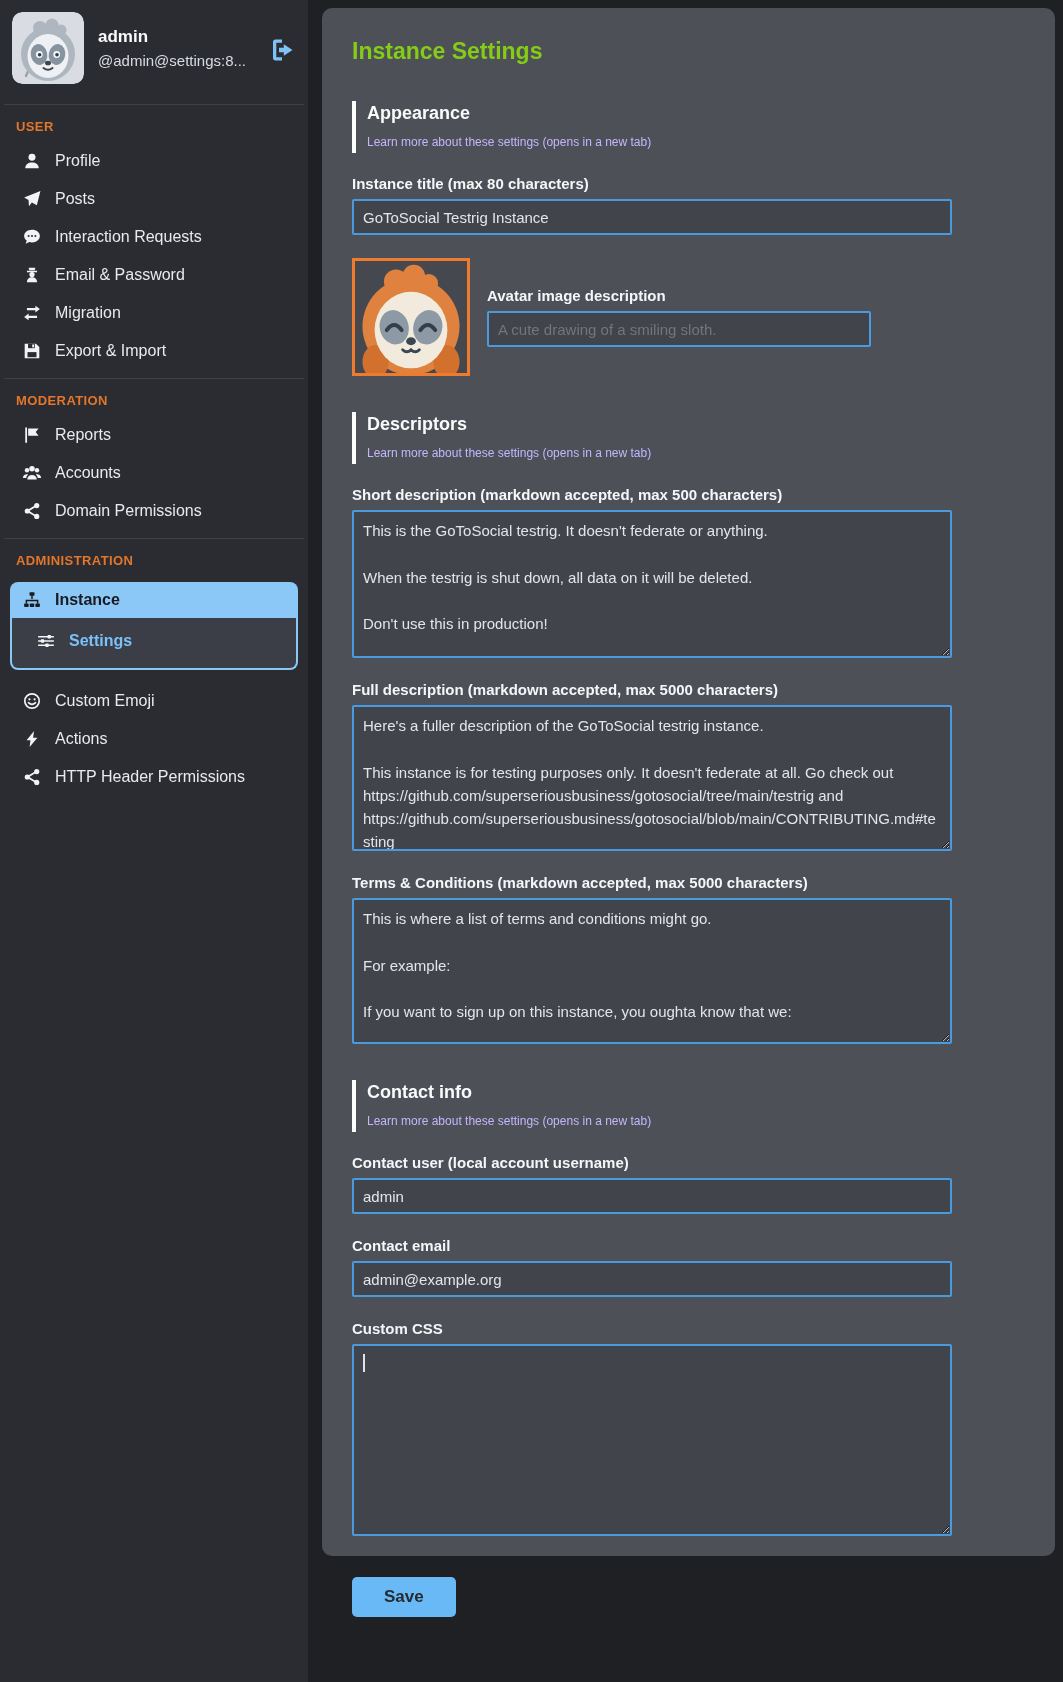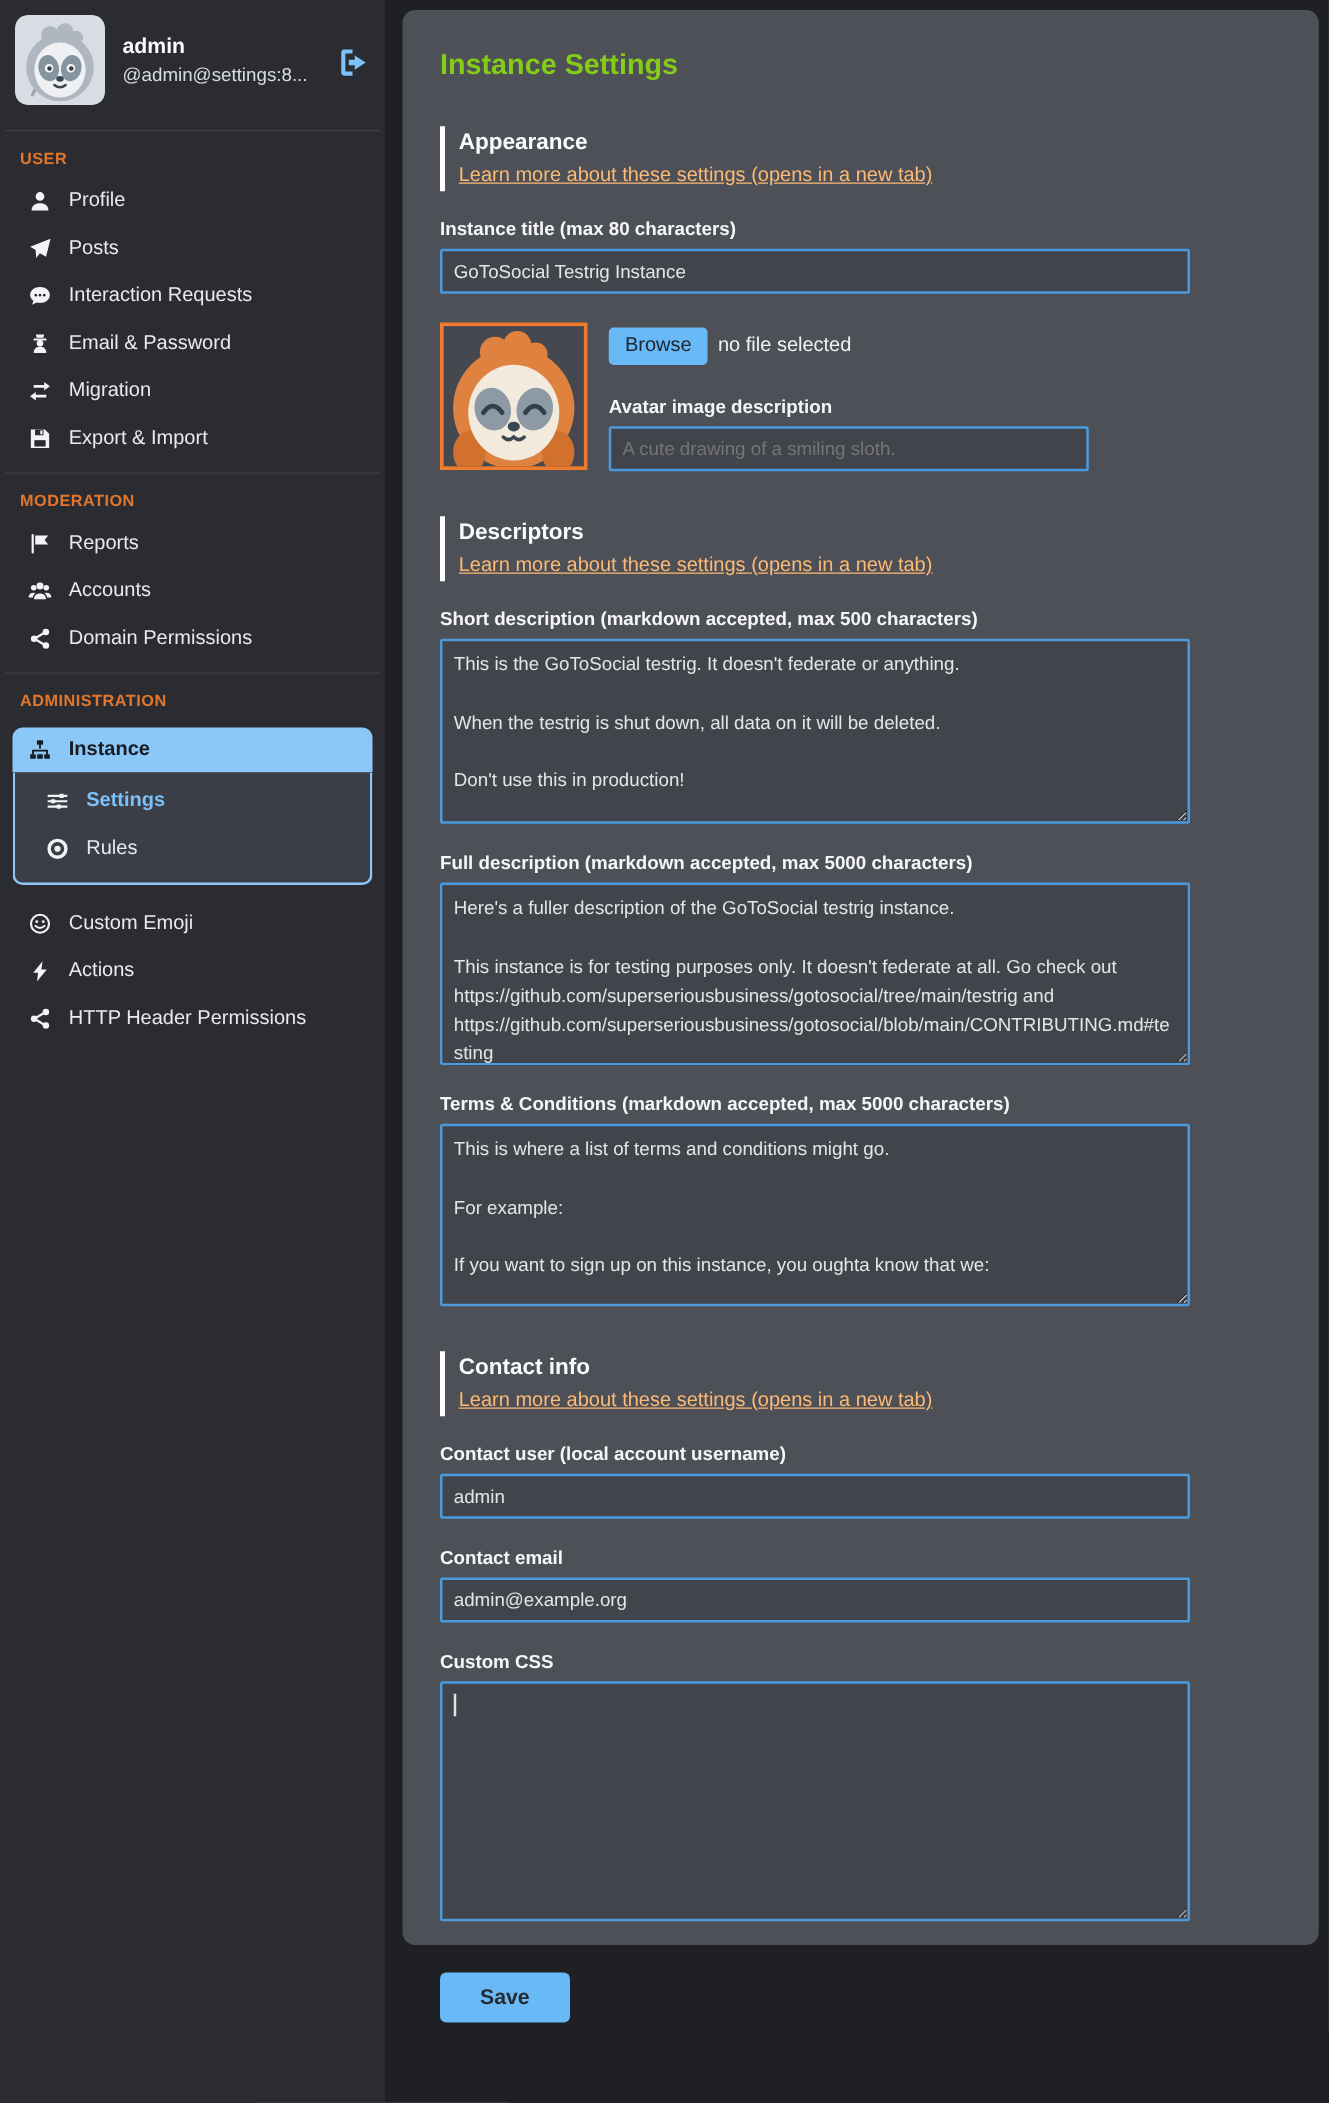--- a/index.html
+++ b/index.html
@@ -38,21 +38,21 @@
 
   
   #main {
     position:absolute; left:322px; top:8px; width:733px; height:1548px;
     background:#4e5058; border-radius:10px; padding:30px;
   }
   h1.page-title { font-size:23px; font-weight:bold; color:#84cc16; margin-bottom:36px; }
   .section-head { border-left:4px solid #ffffff; padding:2px 0 3px 11px; margin:36px 0 22px; }
   .section-head:first-of-type { margin-top:0; }
   .section-title { font-size:18px; font-weight:bold; color:#fafbfc; margin-bottom:8px; }
-  .section-link { font-size:16px; color:#fdba74; text-decoration:underline; cursor:pointer; display:inline-block; }
+  .section-link { font-size:12px; color:#c4b5fd; cursor:pointer; display:inline-block; }
   .field { width:600px; margin-bottom:23px; }
   .field-label { display:block; font-size:15px; font-weight:bold; color:#f5f6f8; margin-bottom:7px; }
   .text-input {
     width:100%; height:34px; background:#42444b; border:2px solid #4a9add; border-radius:2px;
     color:#e3e5e9; font-size:15px; padding:16px 9px; font-family:inherit; outline:none;
   }
   textarea.text-area {
     width:100%; background:#42444b; border:2px solid #4a9add; border-radius:2px;
     color:#e3e5e9; font-size:15px; padding:7px 9px; line-height:1.55; font-family:inherit;
     outline:none; resize:vertical; display:block;
@@ -236,29 +236,20 @@
         <span class="ic">
             <svg width="18" height="18" viewBox="0 0 16 16">
               <path d="M1 4.2h14M1 8h14M1 11.8h14" stroke="currentColor" stroke-width="1.5"></path>
               <rect x="9.4" y="2.7" width="3" height="3" rx=".6" fill="currentColor"></rect>
               <rect x="3.4" y="6.5" width="3" height="3" rx=".6" fill="currentColor"></rect>
               <rect x="7.4" y="10.3" width="3" height="3" rx=".6" fill="currentColor"></rect>
             </svg>
           </span>
         <span>Settings</span>
       </a>
-      <a class="nav-item">
-        <span class="ic">
-            <svg width="18" height="18" viewBox="0 0 16 16">
-              <circle cx="8" cy="8" r="6" fill="none" stroke="currentColor" stroke-width="2.4"></circle>
-              <circle cx="8" cy="8" r="2.2" fill="currentColor"></circle>
-            </svg>
-          </span>
-        <span>Rules</span>
-      </a>
     </div>
   </div>
 
   <a class="nav-item after-group">
     <span class="ic">
         <svg width="18" height="18" viewBox="0 0 16 16">
           <circle cx="8" cy="8" r="6.4" fill="none" stroke="currentColor" stroke-width="1.5"></circle>
           <circle cx="5.7" cy="6.5" r="1" fill="currentColor"></circle>
           <circle cx="10.3" cy="6.5" r="1" fill="currentColor"></circle>
           <path d="M4.8 9.5 q3.2 3 6.4 0" stroke="currentColor" stroke-width="1.4" fill="none" stroke-linecap="round"></path>
@@ -314,24 +305,20 @@
         <ellipse cx="98" cy="108" rx="14" ry="18" fill="#d2702e"></ellipse>
         <ellipse cx="60" cy="74" rx="39" ry="41" fill="#f2ebdd"></ellipse>
         <ellipse cx="42" cy="71" rx="15.5" ry="18.5" fill="#8d9aa6" transform="rotate(-14 42 71)"></ellipse>
         <ellipse cx="78" cy="71" rx="15.5" ry="18.5" fill="#8d9aa6" transform="rotate(14 78 71)"></ellipse>
         <path d="M34 74 Q42 63 50 74" stroke="#33404c" stroke-width="4.2" fill="none" stroke-linecap="round"></path>
         <path d="M70 74 Q78 63 86 74" stroke="#33404c" stroke-width="4.2" fill="none" stroke-linecap="round"></path>
         <ellipse cx="60" cy="86" rx="5.2" ry="4.2" fill="#3a4753"></ellipse>
         <path d="M51 95 q4.5 4.5 9 0 q4.5 4.5 9 0" stroke="#3a4753" stroke-width="3" fill="none" stroke-linecap="round"></path>
       </svg>
       <div class="avatar-col">
-        <div class="file-row">
-          <button class="browse-btn">Browse</button>
-          <span class="file-status">no file selected</span>
-        </div>
         <label class="field-label avatar-desc-label">Avatar image description</label>
         <input class="text-input" type="text" placeholder="A cute drawing of a smiling sloth." style="">
       </div>
     </div>
   </div>
 
   <div class="section-head">
     <div class="section-title">Descriptors</div>
     <a class="section-link">Learn more about these settings (opens in a new tab)</a>
   </div>

